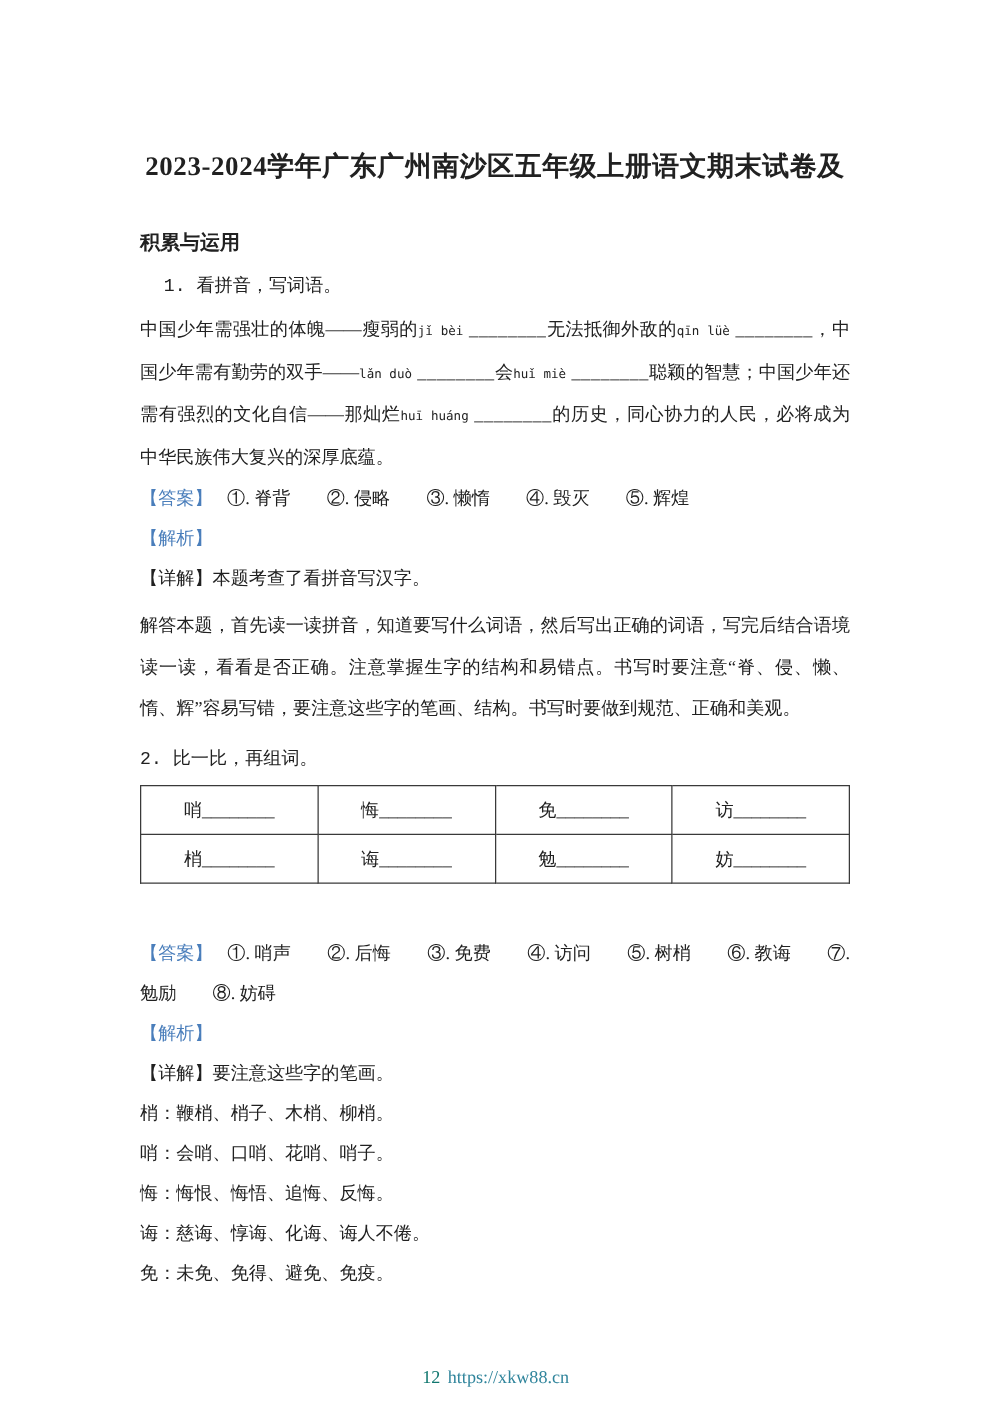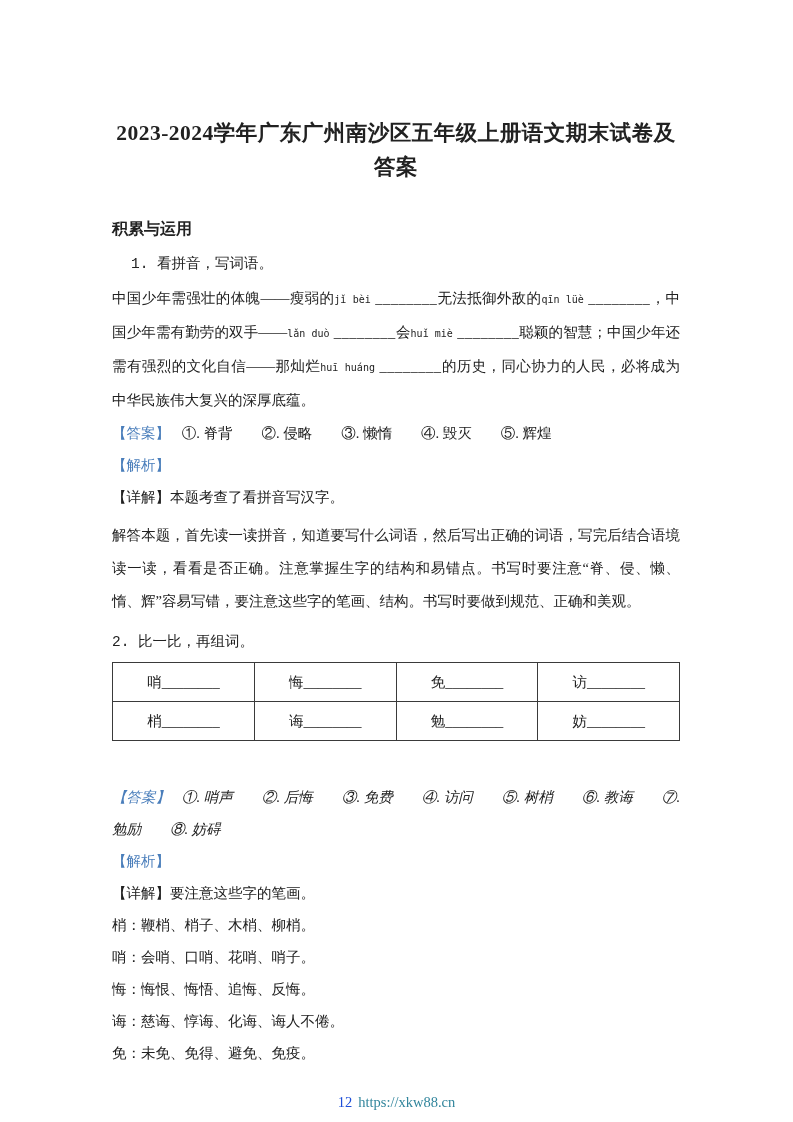--- a/index.html
+++ b/index.html
@@ -67,46 +67,45 @@
     text-align: center;
   }
   .word-table td {
     border: 1px solid var(--table-border, #3a3a3a);
     font-size: 14.5px;
     padding: 9px 12px;
     height: 39px;
     vertical-align: middle;
   }
   .gap-lg { margin-top: 40px; }
-  .ans2 { text-align: justify; font-style: italic; }
+  .ans2 { text-align: justify; }
 
   .footer {
     position: absolute;
     left: 0; bottom: 46px;
     width: 100%;
     text-align: center;
     font-size: 14.5px;
     line-height: 20px;
   }
-  .page-num { margin-right: 6px; color: #1d4ed8; }
+  .page-num { margin-right: 6px; color: #0f766e; }
   .footer-link {
     color: var(--link-teal, #31859c);
     text-decoration: none;
     cursor: pointer;
   }
 </style>
 </head>
 <body>
 
 <div class="page">
   <div class="content">
 
     <h1 class="title">
       <span class="title-line">2023-2024学年广东广州南沙区五年级上册语文期末试卷及</span>
-      <span class="title-line">答案</span>
     </h1>
 
     <h2 class="section">积累与运用</h2>
 
     <p class="q-prompt indent">1. 看拼音，写词语。</p>
 
     <p class="passage"><span class="cn">中国少年需强壮的体魄——瘦弱的</span><span class="pinyin">jǐ bèi</span><span class="blank"> ________</span><span class="cn">无法抵御外敌的</span><span class="pinyin">qīn lüè</span><span class="blank"> ________</span><span class="cn">，中国少年需有勤劳的双手——</span><span class="pinyin">lǎn duò</span><span class="blank"> ________</span><span class="cn">会</span><span class="pinyin">huǐ miè</span><span class="blank"> ________</span><span class="cn">聪颖的智慧；中国少年还需有强烈的文化自信——那灿烂</span><span class="pinyin">huī huáng</span><span class="blank"> ________</span><span class="cn">的历史，同心协力的人民，必将成为中华民族伟大复兴的深厚底蕴。</span></p>
 
     <p class="line">
       <span class="label-blue">【答案】</span>

